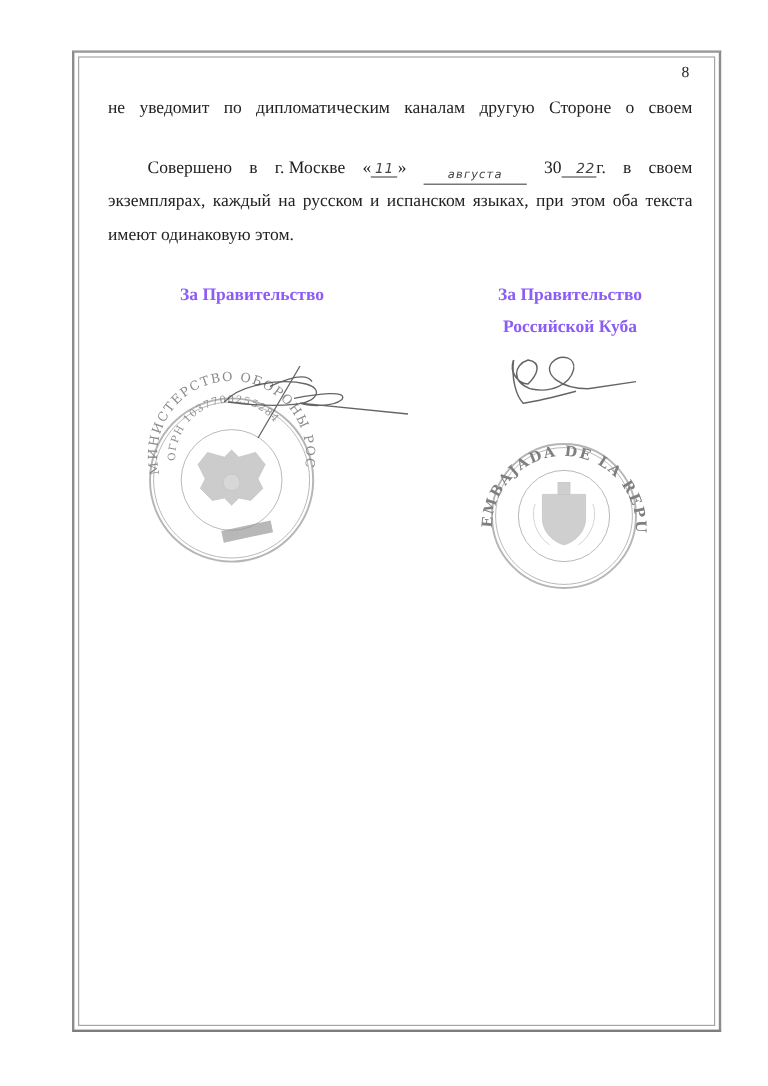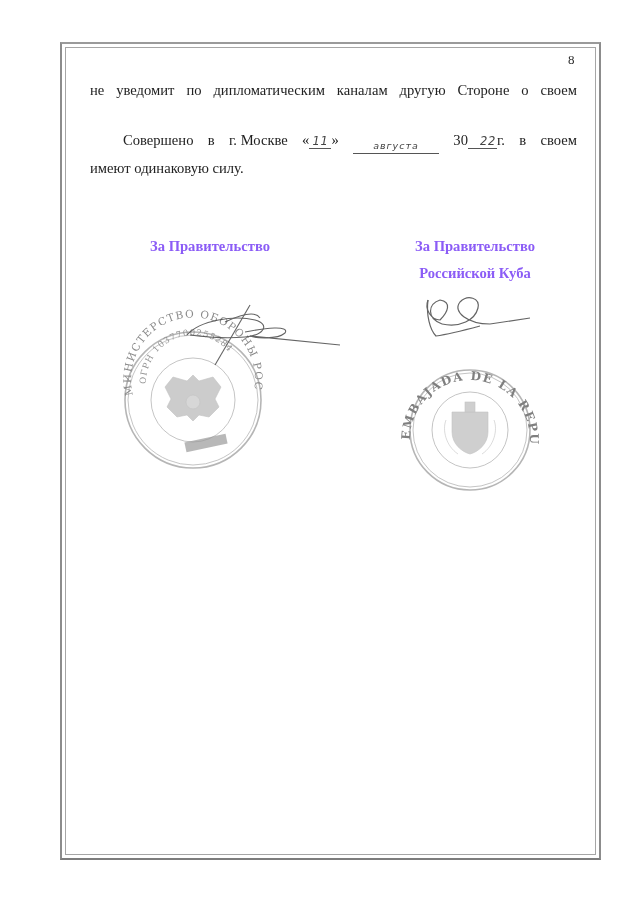--- a/index.html
+++ b/index.html
@@ -71,21 +71,22 @@
   <span class="line justify indent">
     <span>Совершено</span>
     <span>в</span>
     <span>г. Москве</span>
     <span><span>«</span><span class="hand h-day">11</span><span>»</span></span>
     <span class="hand h-month">августа</span>
     <span><span>30</span><span class="hand h-year">22</span><span>г.</span></span>
     <span>в</span>
     <span>своем</span>
   </span>
-  <span class="line">имеют одинаковую силу.</span>
+  <span class="line" style="display:block;text-align:justify;text-align-last:justify;">экземплярах, каждый на русском и испанском языках, при этом оба текста</span>
+  <span class="line">имеют одинаковую этом.</span>
 </div>
 
 <div class="sig-head sig-left">
   <div>За Правительство</div>
 </div>
 <div class="sig-head sig-right">
   <div>За Правительство</div>
   <div>Российской Куба</div>
 </div>
 

